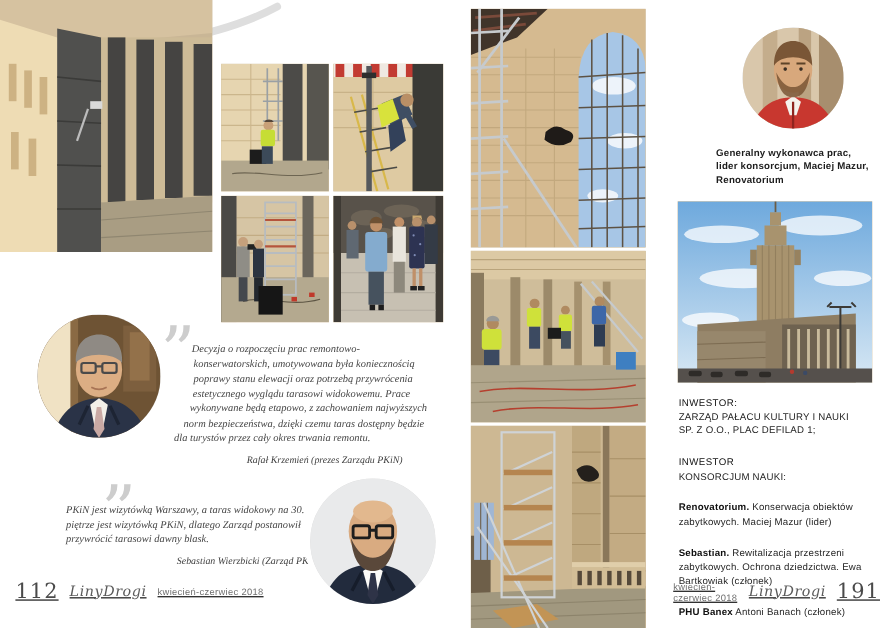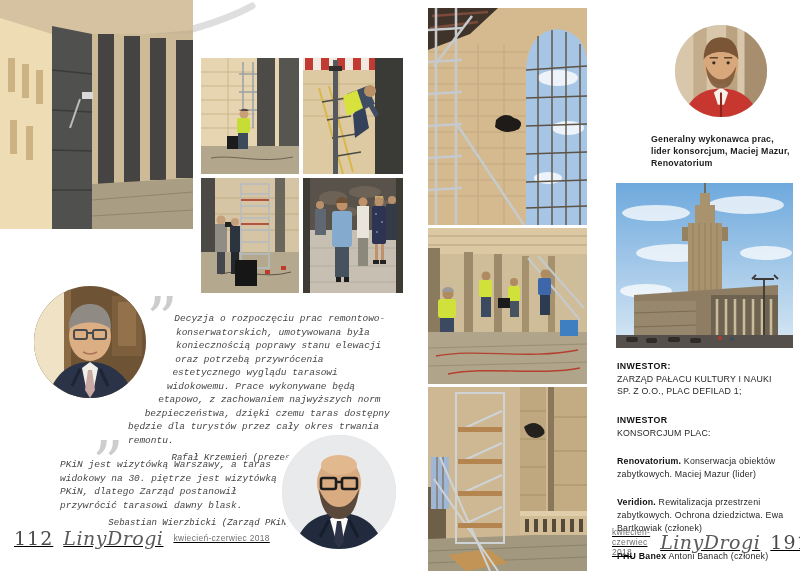--- a/index.html
+++ b/index.html
@@ -8,36 +8,36 @@
   .abs{position:absolute;}
   .photo{position:absolute;overflow:hidden;background:#cdbb98;}
   .photo svg{display:block;}
   
   .portrait{position:absolute;border-radius:50%;overflow:hidden;box-sizing:border-box;
             border:5px solid #ffffff;background:#ddd;}
   .portrait svg{display:block;width:100%;height:100%;}
   
   .quote-mark{position:absolute;font-family:"DejaVu Serif",serif;font-size:62px;line-height:40px;
               color:#cdcdcd;letter-spacing:-4px;}
-  .quote{position:absolute;font-family:Liberation Mono, monospace;font-style:italic;
+  .quote{position:absolute;font-family:Liberation Serif, serif;font-style:italic;
          font-size:9.5px;line-height:13.5px;color:#474747;}
   .quote .author{display:block;text-align:right;margin-top:5px;font-size:9px;color:#3f3f3f;}
   .q1-spacer{float:left;width:52px;height:104px;shape-outside:circle(82px at -34px 30px);}
   
   .info{position:absolute;width:178px;color:#262626;font-size:8.8px;line-height:12.6px;
         letter-spacing:.2px;}
-  .info .hd{font-weight:bold;color:#101010;letter-spacing:.4px;}
+  .info .hd{font-weight:normal;color:#101010;letter-spacing:.4px;}
   .info .firm{margin-top:16px;}
   .info b{color:#101010;}
   .caption{position:absolute;width:178px;font-weight:bold;font-size:8.8px;line-height:11.8px;
            color:#1d1d1d;letter-spacing:.2px;}
   
   .footer{position:absolute;display:flex;align-items:center;gap:10px;text-decoration:underline;}
   .page-num{font-family:"DejaVu Serif",serif;font-size:19px;color:#4a4a4a;letter-spacing:1px;}
-  .logo{font-family:"DejaVu Serif",serif;font-style:italic;font-size:19px;color:#5a5a5a;
+  .logo{font-family:"DejaVu Serif",serif;font-style:italic;font-size:13px;color:#5a5a5a;
         letter-spacing:.5px;}
   .issue{font-size:8.5px;color:#6e6e6e;letter-spacing:.3px;}
 </style>
 </head>
 <body>
 
 <div class="spread">
 
   <div class="abs" style="left:0;top:0">
     <svg width="270" height="195" viewBox="0 0 270 195">
@@ -538,23 +538,23 @@
   </figure>
 
   <div class="info" style="left:617px;top:360px">
     <div class="hd">INWESTOR:</div>
     <div>ZARZĄD PAŁACU KULTURY I NAUKI</div>
     <div>SP. Z O.O., PLAC DEFILAD 1;</div>
   </div>
 
   <div class="info" style="left:617px;top:414px">
     <div class="hd">INWESTOR</div>
-    <div>KONSORCJUM PLAC:</div>
+    <div>KONSORCJUM NAUKI:</div>
     <div class="firm"><b>Renovatorium.</b><span> Konserwacja obiektów zabytkowych. Maciej Mazur (lider)</span></div>
-    <div class="firm"><b>Veridion.</b><span> Rewitalizacja przestrzeni zabytkowych. Ochrona dziedzictwa. Ewa Bartkowiak (członek)</span></div>
+    <div class="firm"><b>Sebastian.</b><span> Rewitalizacja przestrzeni zabytkowych. Ochrona dziedzictwa. Ewa Bartkowiak (członek)</span></div>
     <div class="firm"><b>PHU Banex</b><span> Antoni Banach (członek)</span></div>
   </div>
 
   <div class="footer" style="left:612px;top:527px">
     <span class="issue">kwiecień-czerwiec 2018</span>
     <span class="logo">LinyDrogi</span>
     <span class="page-num">191</span>
   </div>
 
 </div>

